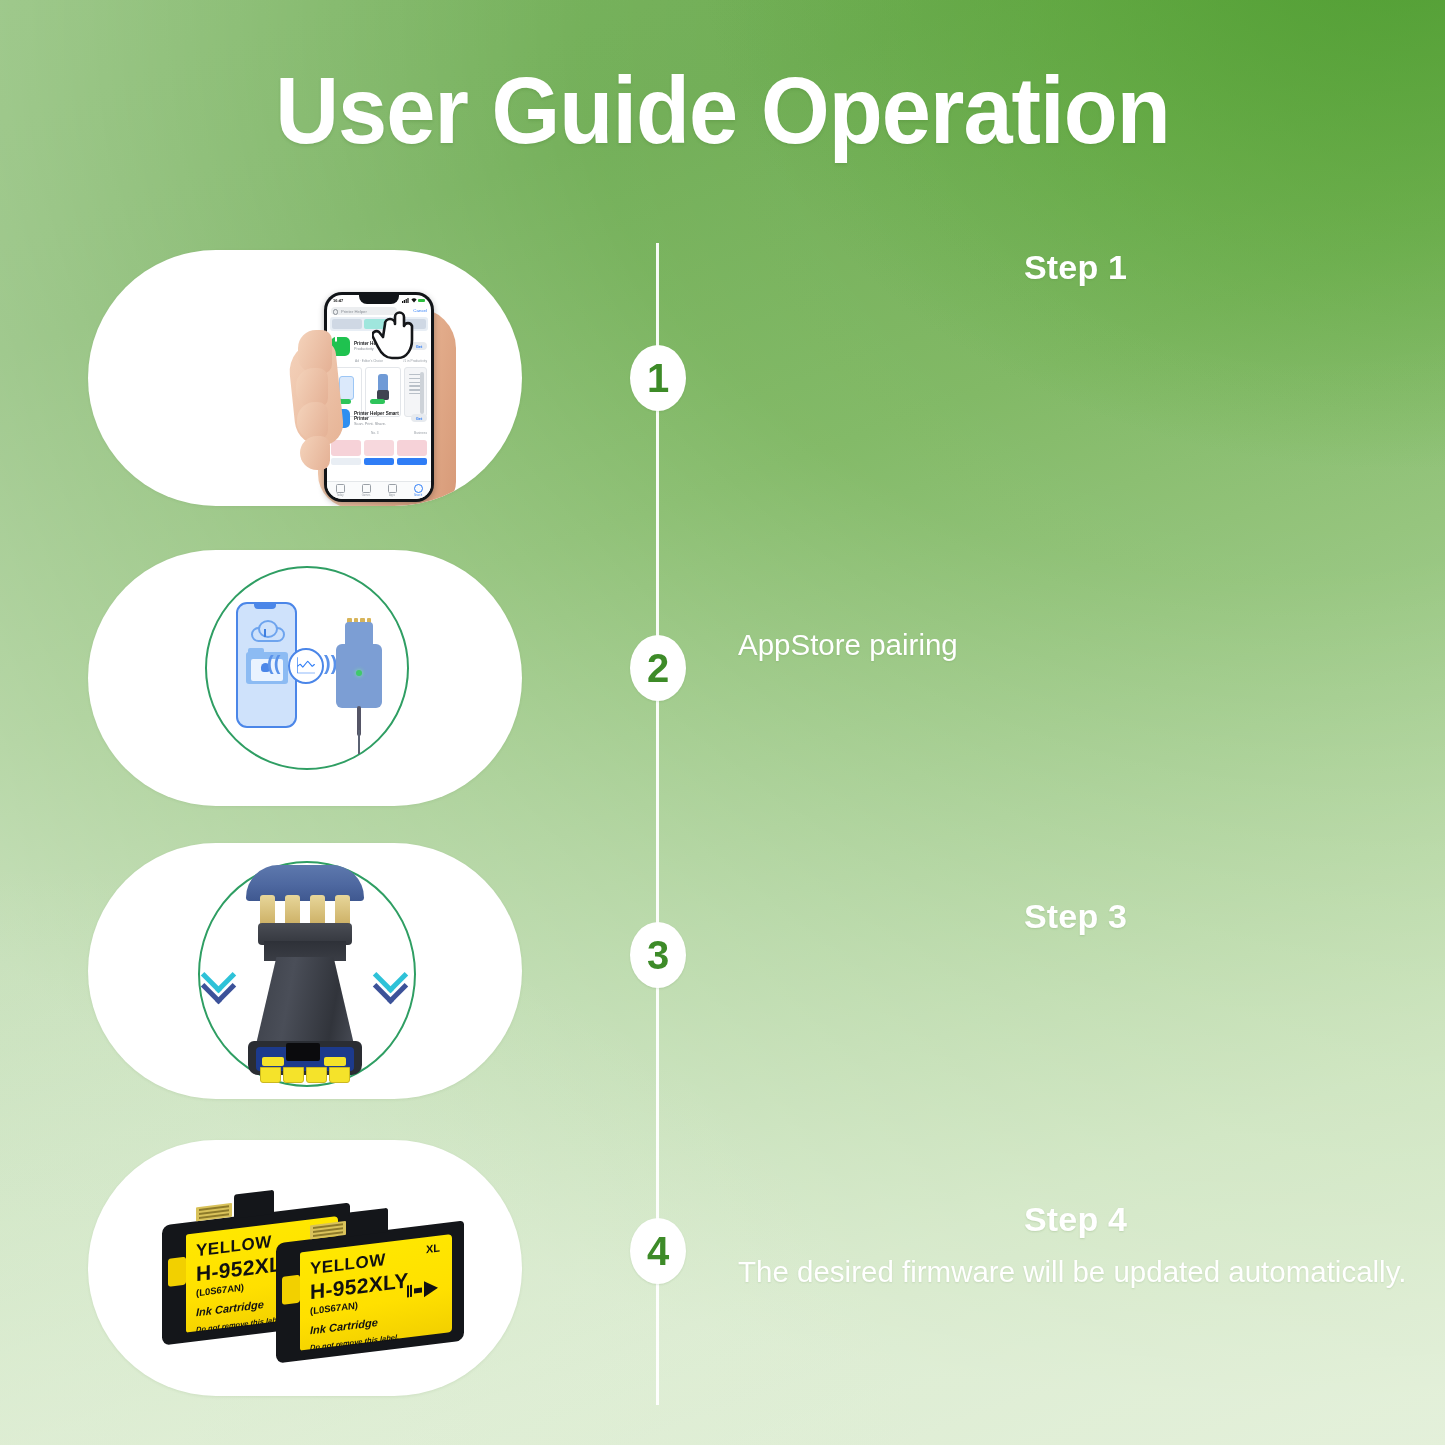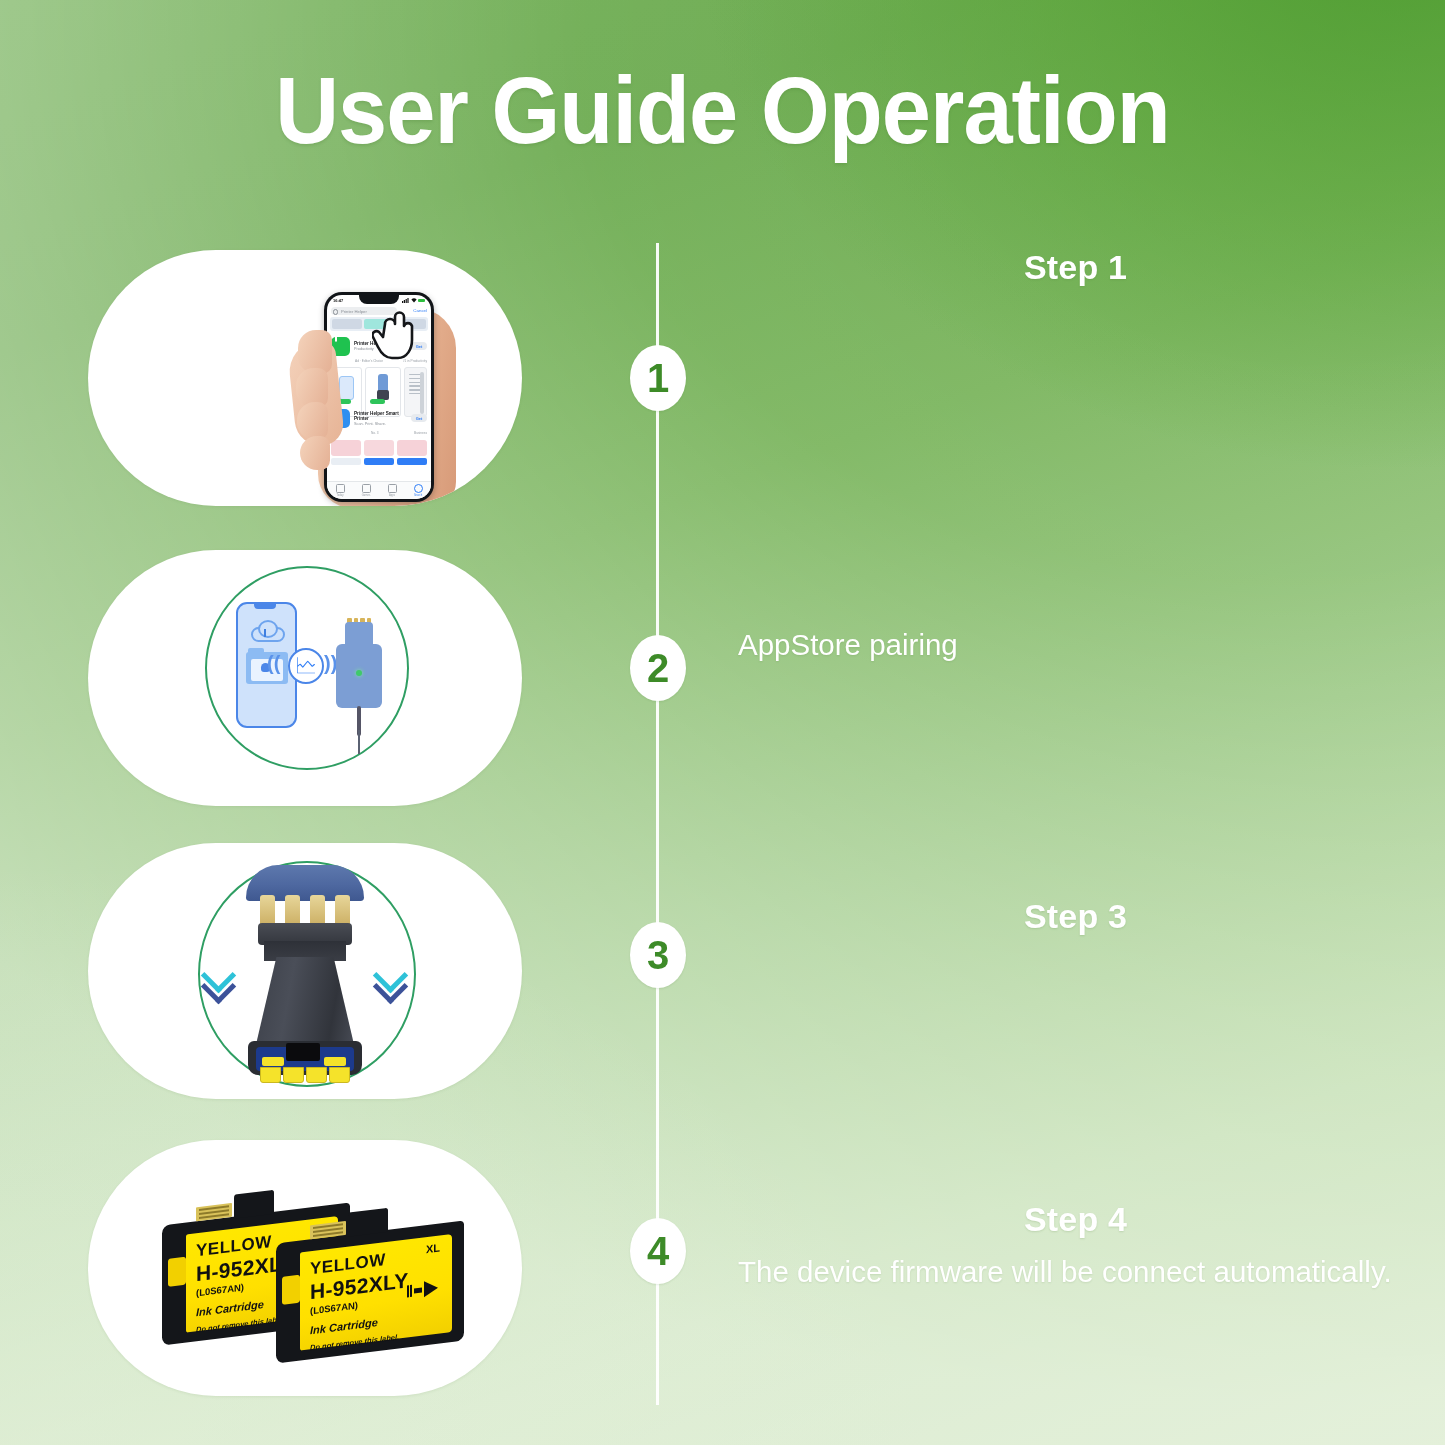--- a/index.html
+++ b/index.html
@@ -688,17 +688,17 @@
       <div class="step-title">Step 1</div>
     </div>
     <div class="step-text s2">
       <div class="step-body">AppStore pairing</div>
     </div>
     <div class="step-text s3">
       <div class="step-title">Step 3</div>
     </div>
     <div class="step-text s4">
       <div class="step-title">Step 4</div>
-      <div class="step-body">The device firmware will be connect automatically.</div>
+      <div class="step-body">The desired firmware will be updated automatically.</div>
     </div>
 
   </div>
 </div>
 
 </body></html>

